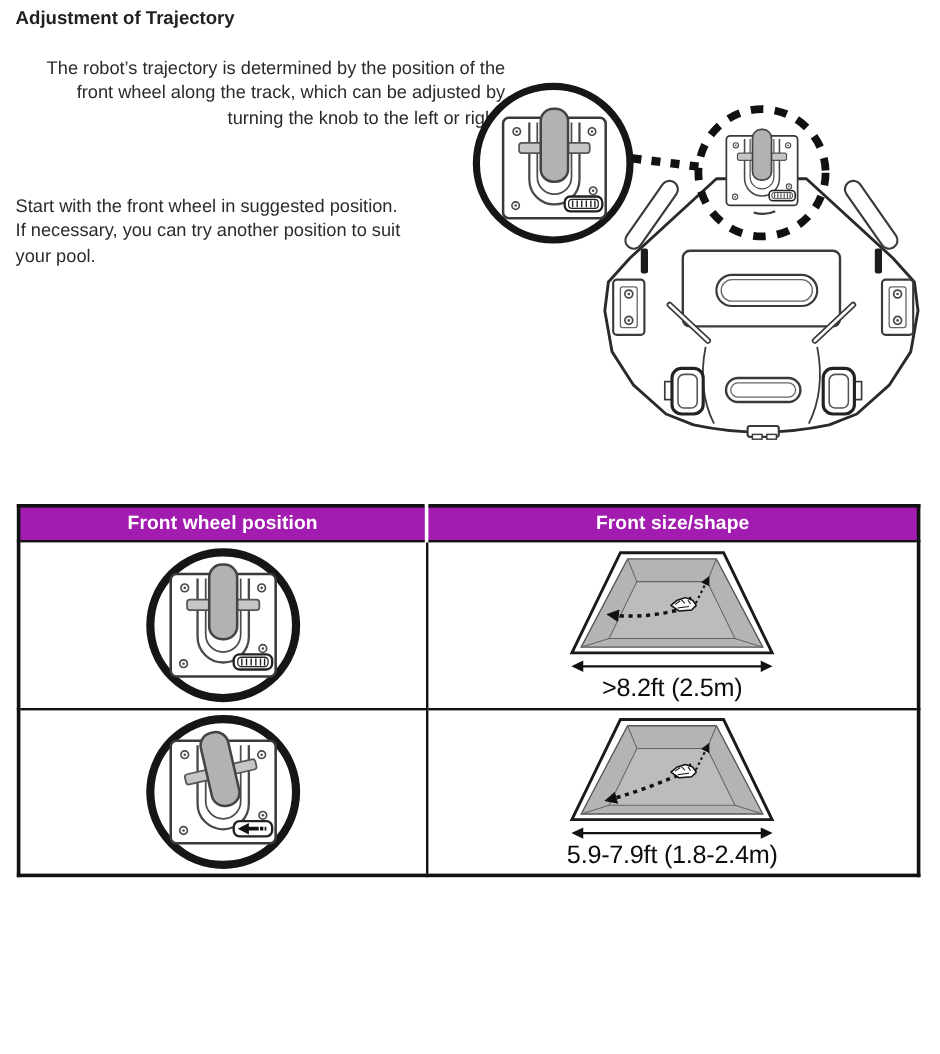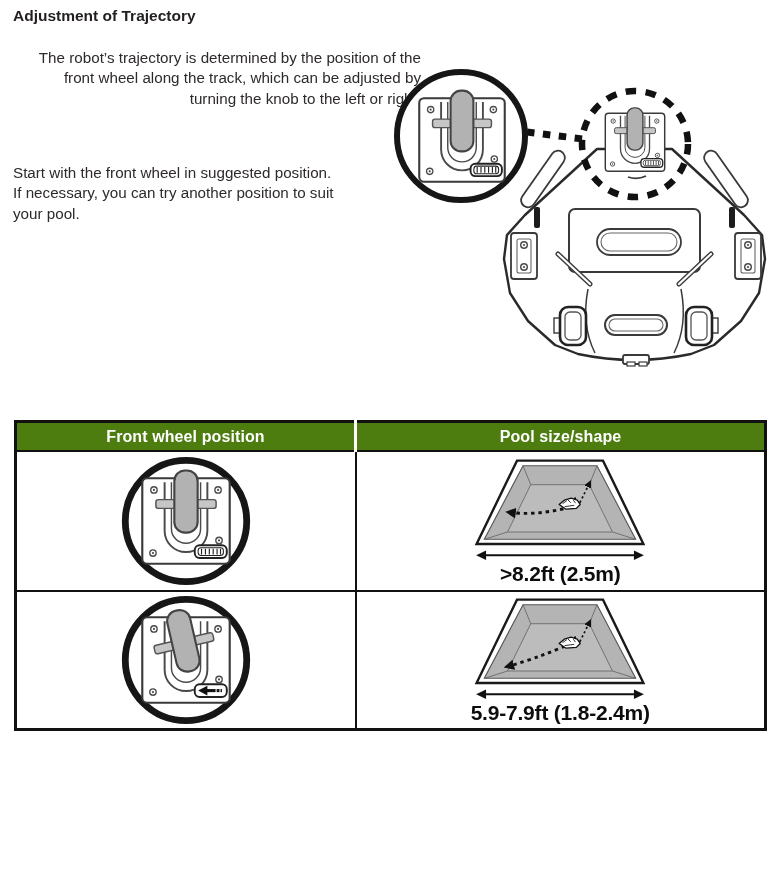--- a/index.html
+++ b/index.html
@@ -7,29 +7,29 @@
         font-family:"Liberation Sans", sans-serif;color:#231f20;}
   .page-title{position:absolute;left:13px;top:7px;font-size:15.5px;font-weight:700;}
   .para{position:absolute;left:13px;width:408px;font-size:15.2px;line-height:20.4px;
         color:#2e2a2b;white-space:pre-line;}
   .para.p1{top:48px;text-align:right;}
   .para.p2{top:149px;margin-top:14px;}
   .robot-illo{position:absolute;left:392px;top:57px;width:390px;height:312px;}
   table.traj{position:absolute;left:14px;top:420px;border-collapse:collapse;
         table-layout:fixed;border:3px solid #111;}
   table.traj th, table.traj td{border:2.5px solid #111;padding:0;}
-  table.traj th{background:#4d7c0f;color:#fff;font-size:16px;font-weight:700;height:27px;
+  table.traj th{background:#a21caf;color:#fff;font-size:16px;font-weight:700;height:27px;
         text-align:center;letter-spacing:.1px;}
   table.traj th.th2{border-left:3px solid #fff;}
   table.traj td{text-align:center;vertical-align:middle;background:#fff;}
   td.r1{height:138px;} td.r2{height:135px;} td.r3{height:131px;}
   .wheel-svg{width:146px;height:136px;display:block;margin:0 auto;}
   .pool-wrap{display:flex;flex-direction:column;align-items:center;justify-content:center;}
   .pool-svg{width:172px;height:105px;display:block;}
-  .pool-label{font-size:21px;font-weight:700;color:#0d0d0d;line-height:22px;margin-top:0px;
+  .pool-label{font-size:21px;font-weight:400;color:#0d0d0d;line-height:22px;margin-top:0px;
         letter-spacing:-0.2px;}
   .defs-holder{position:absolute;width:0;height:0;overflow:hidden;}
 </style>
 </head>
 <body>
 
 <svg class="defs-holder" aria-hidden="true">
   <defs>
     <marker id="ah" viewBox="0 0 10 10" refX="7" refY="5" markerWidth="3.6" markerHeight="3.6" orient="auto">
       <path d="M0,0 L10,5 L0,10 z" fill="#111"></path>
@@ -168,21 +168,21 @@
   </svg>
 
   <table class="traj">
     <colgroup>
         <col style="width:340px">
         <col style="width:410px">
       </colgroup>
     <thead>
       <tr>
         <th>Front wheel position</th>
-        <th class="th2">Pool size/shape</th>
+        <th class="th2">Front size/shape</th>
       </tr>
     </thead>
     <tbody>
       <tr>
         <td class="r1">
           <svg class="wheel-svg" viewBox="0 0 150 140">
             <circle cx="75" cy="70" r="62.5" fill="#fff" stroke="#161616" stroke-width="7"></circle>
             <use href="#plate-base"></use>
             <g transform="rotate(0 75 62)">
                 <use href="#wheel-knob"></use>

